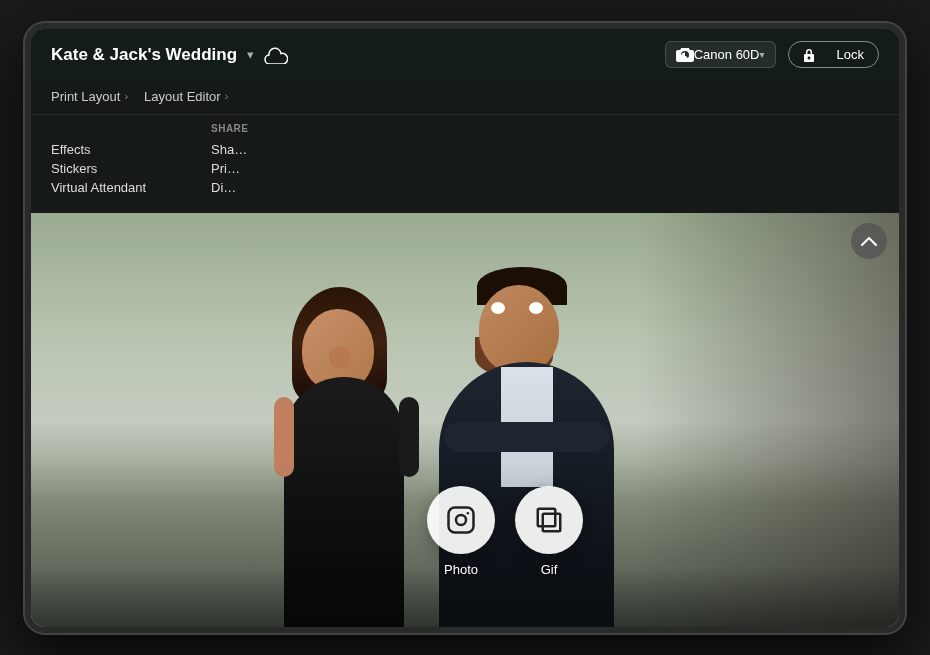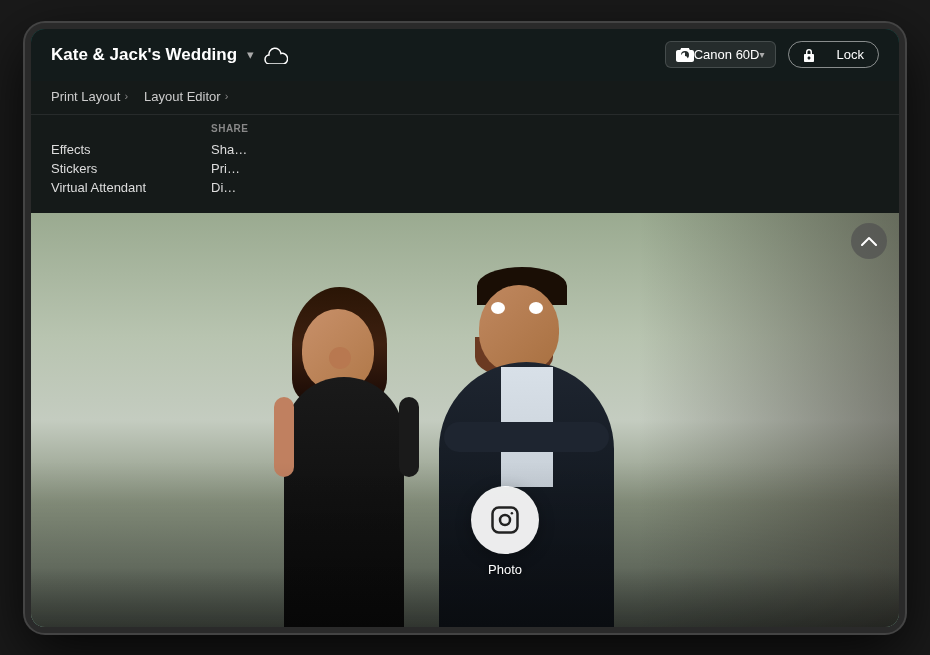--- a/index.html
+++ b/index.html
@@ -352,19 +352,28 @@
         <div class="capture-mode-circle">
           <svg width="30" height="30" viewBox="0 0 24 24" fill="none" stroke="#222" stroke-width="2" stroke-linecap="round" stroke-linejoin="round">
             <rect x="2" y="2" width="20" height="20" rx="5" ry="5"></rect>
             <circle cx="12" cy="12" r="4"></circle>
             <circle cx="17.5" cy="6.5" r="1" fill="#222" stroke="none"></circle>
           </svg>
         </div>
         <span class="capture-mode-label">Photo</span>
       </div>
 
+      <div class="capture-mode-btn">
+        <div class="capture-mode-circle">
+          <svg width="30" height="30" viewBox="0 0 24 24" fill="none" stroke="#222" stroke-width="2" stroke-linecap="round" stroke-linejoin="round">
+            <rect x="3" y="3" width="14" height="14" rx="1"></rect>
+            <rect x="7" y="7" width="14" height="14" rx="1" fill="none"></rect>
+          </svg>
+        </div>
+        <span class="capture-mode-label">Gif</span>
+      </div>
 
 
 
     </div>
   </div>
 
 </div>
 
 </body></html>

